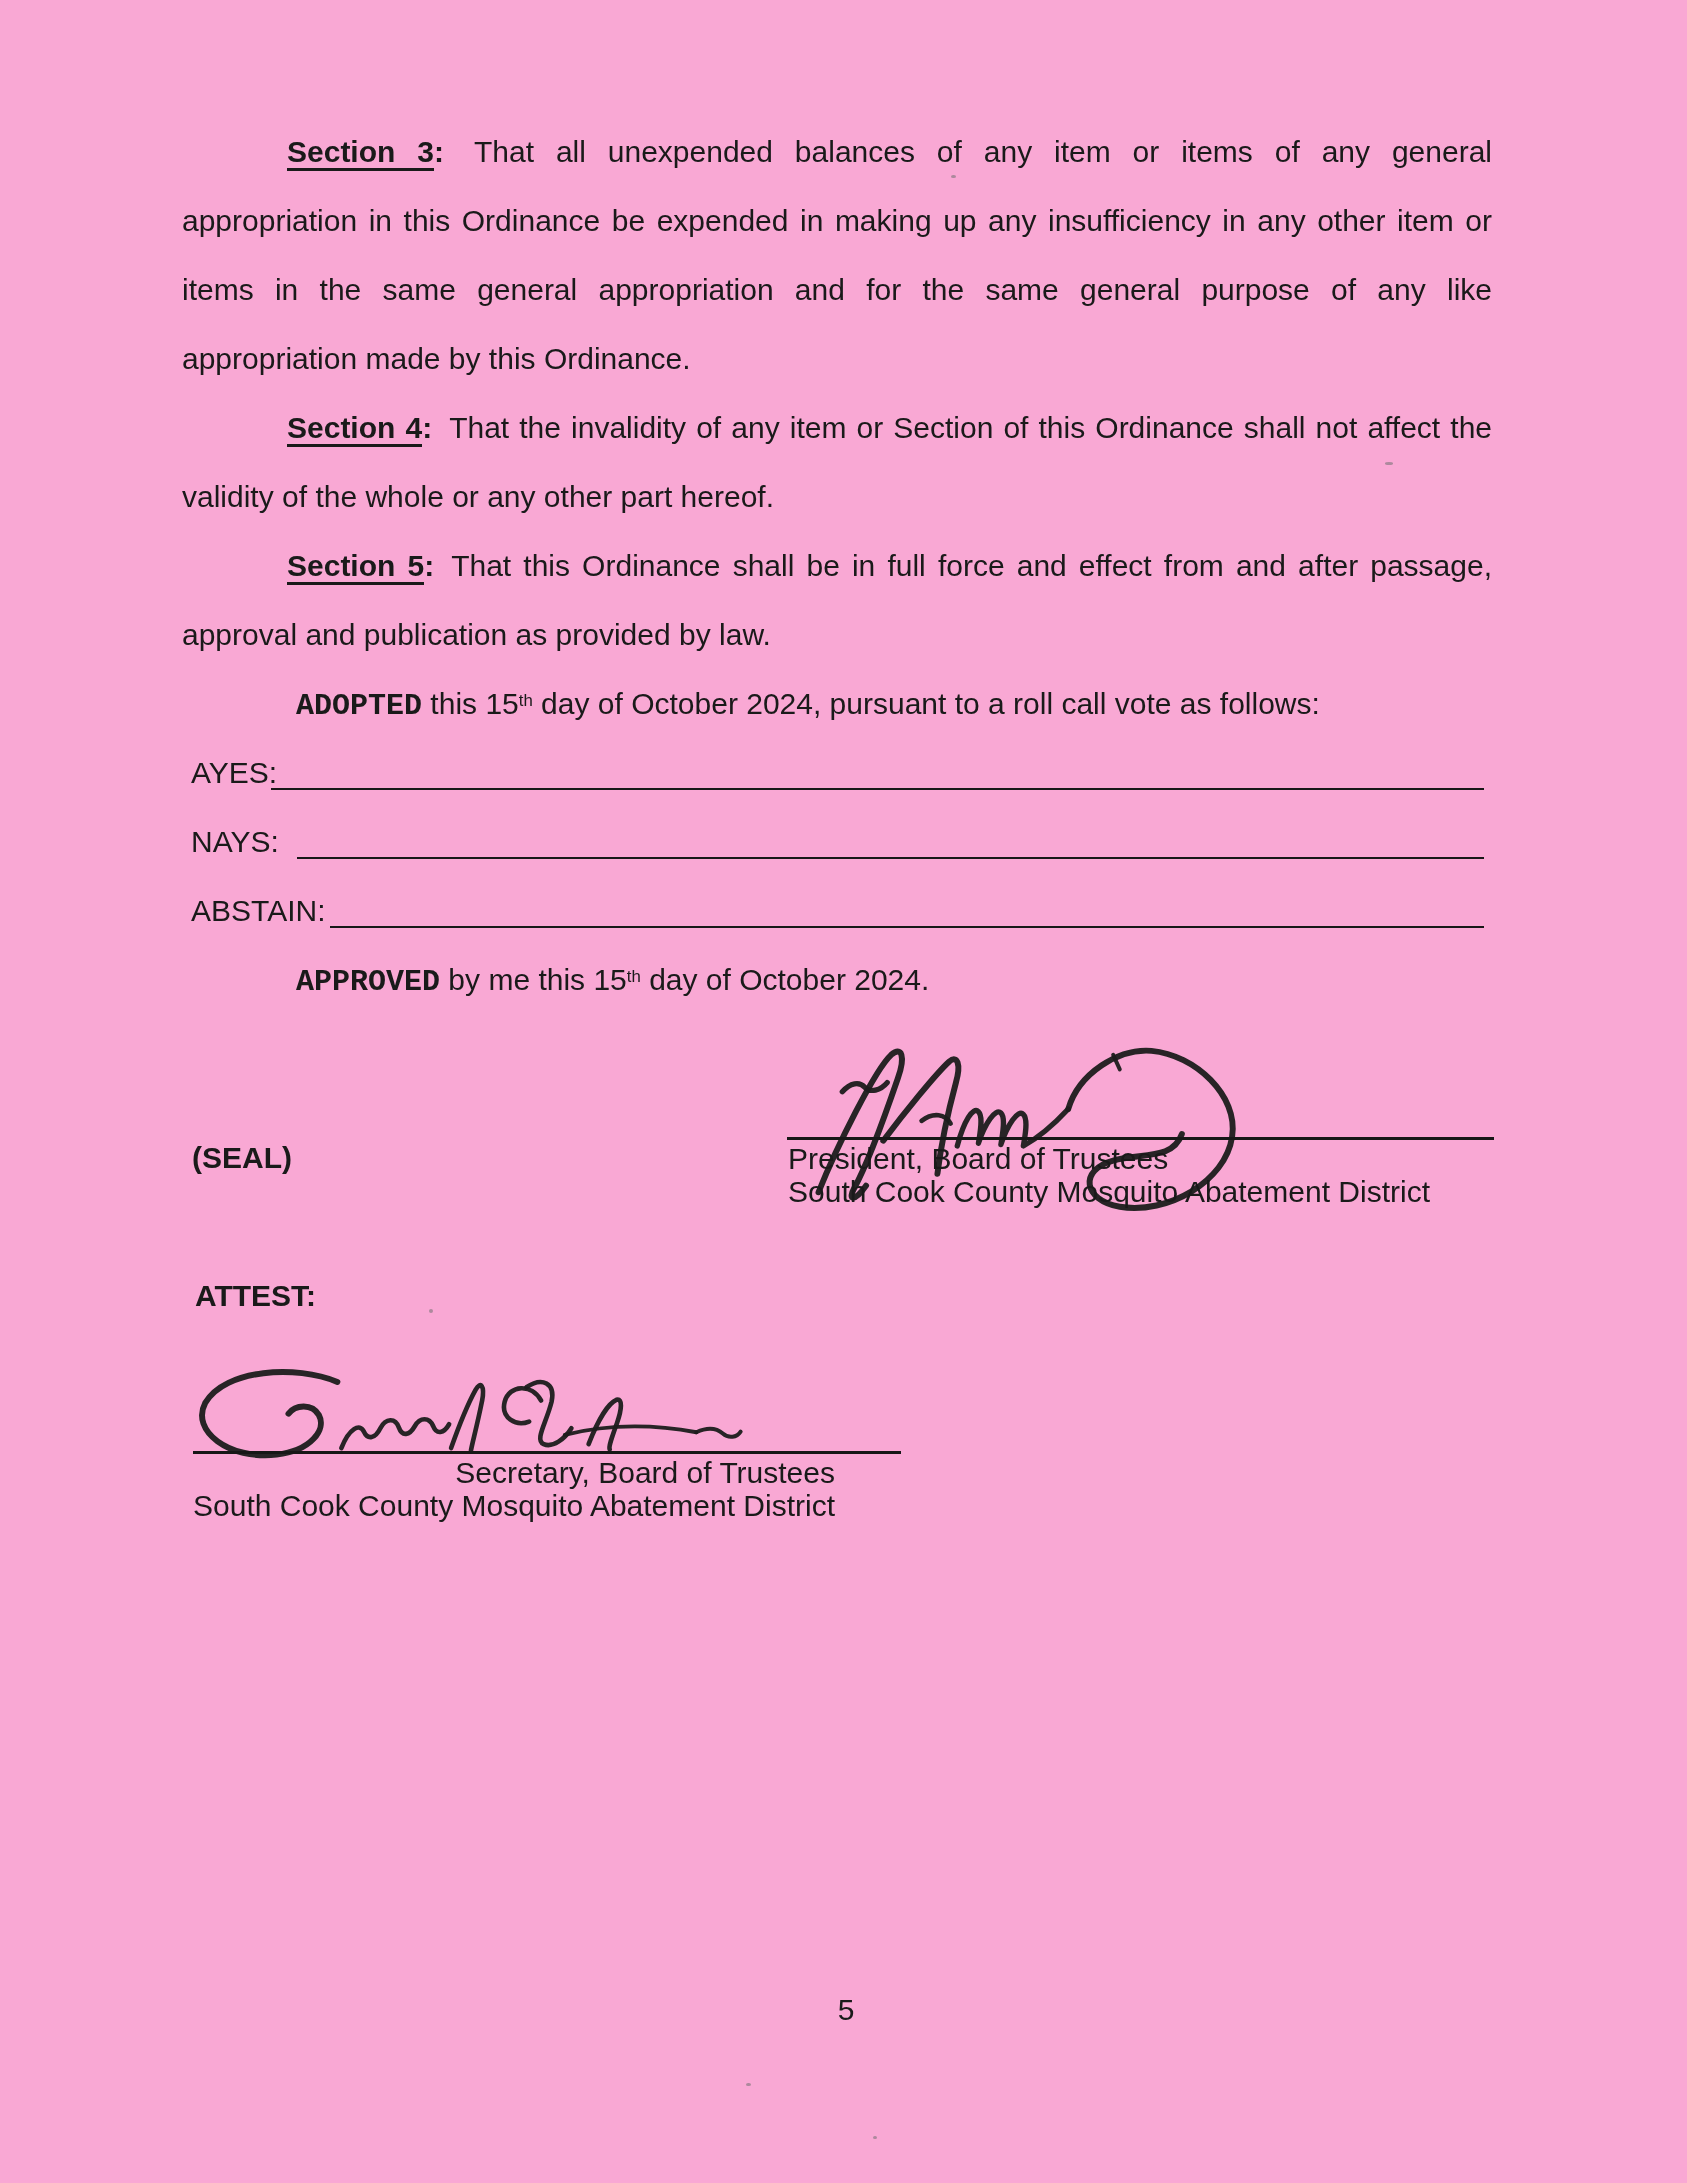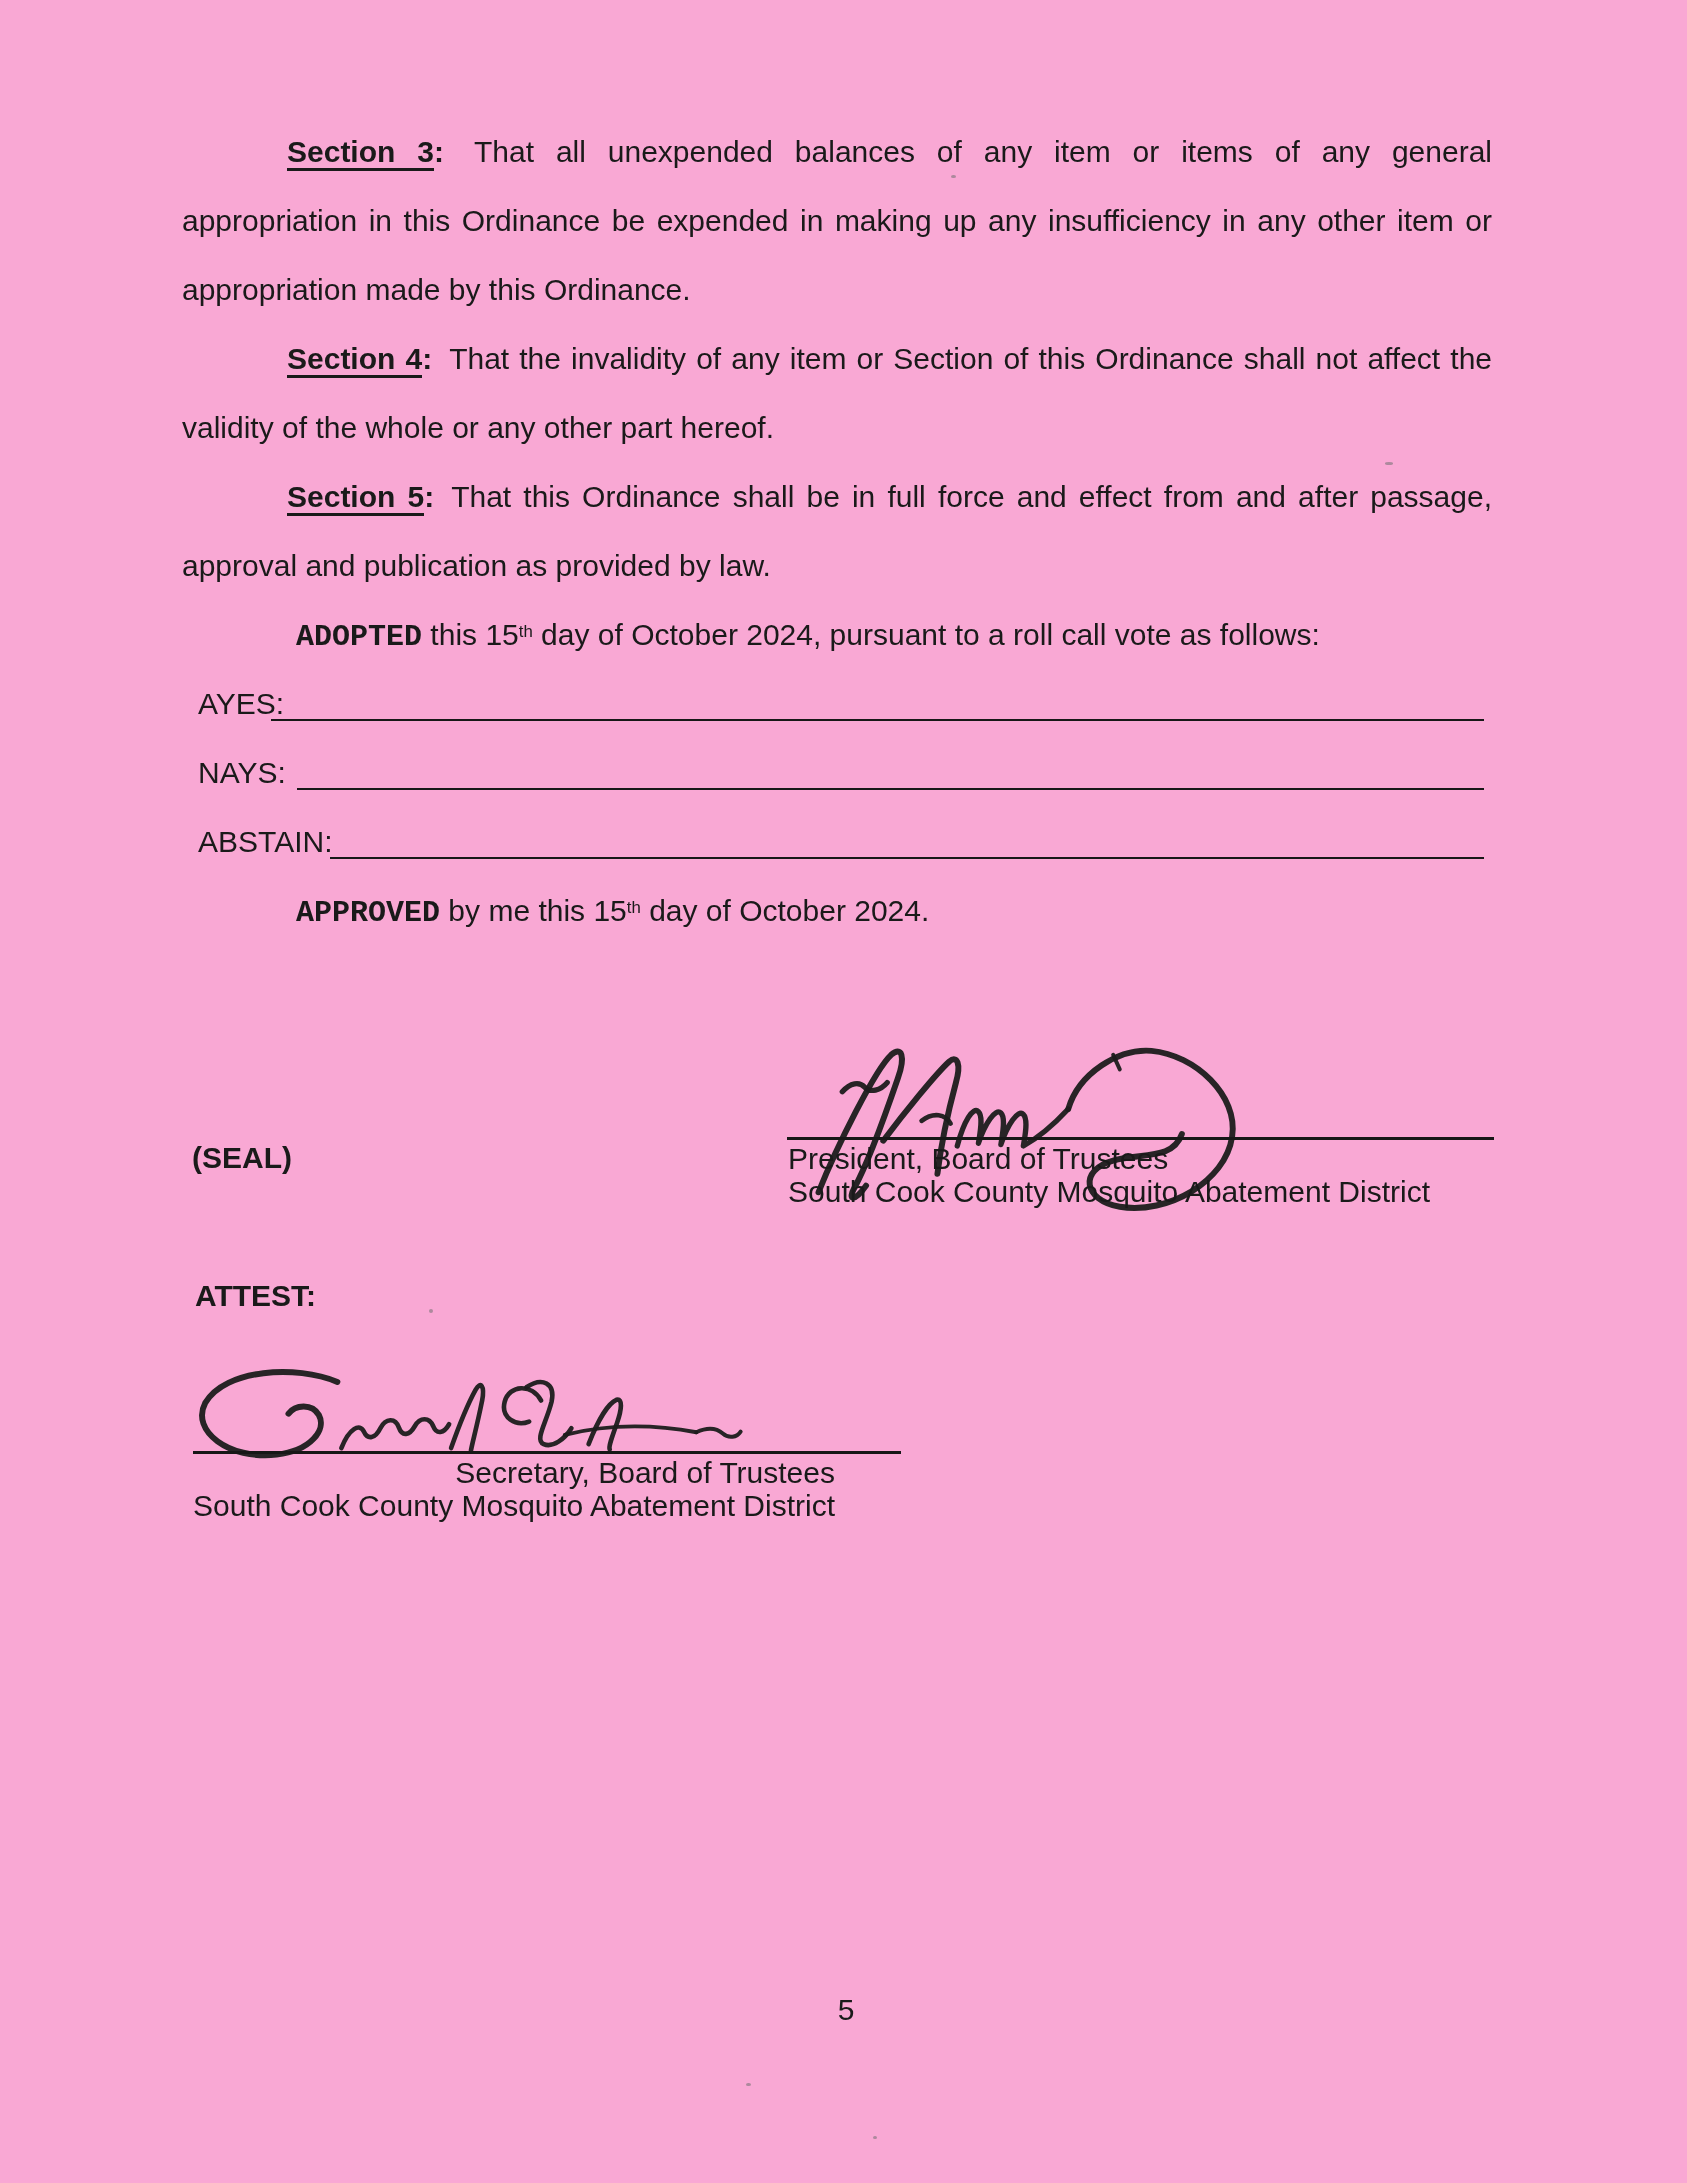--- a/index.html
+++ b/index.html
@@ -29,21 +29,21 @@
   .ind{display:inline-block;width:105px;}
   .ind2{display:inline-block;width:114px;}
   .gap{display:inline-block;}
   .g46{width:30px;}
   .g26{width:17px;}
   .sec-label{font-weight:700;border-bottom:3.3px solid #1a1a1a;}
   .sec-colon{font-weight:700;}
   b{font-weight:700;font-family:Liberation Mono, monospace;}
   sup{font-size:0.56em;position:relative;top:-0.48em;vertical-align:baseline;line-height:0;}
   .vote-row{position:relative;height:69px;line-height:69px;}
-  .vote-label{position:absolute;left:16px;top:0;}
+  .vote-label{position:absolute;left:9px;top:0;}
   .vote-line{position:absolute;top:50px;right:8px;border-top:2.6px solid #171717;height:0;}
   .vote-0 .vote-line{left:89px;}
   .vote-1 .vote-line{left:115px;}
   .vote-2 .vote-line{left:148px;}
   .abs{position:absolute;}
   .rule{position:absolute;background:#171717;height:3.3px;}
   .sig-block{position:absolute;line-height:33px;}
   .sig-block div{height:33px;}
   .bold{font-weight:700;}
   .page-number{position:absolute;left:0;top:1993px;width:1692px;text-align:center;}
@@ -54,20 +54,21 @@
 </head>
 <body>
 
 <div class="page">
 
   <div class="content">
 
     <div class="para">
       <div class="jline"><span class="ind"></span><span class="sec-label">Section 3</span><span class="sec-colon">:</span><span class="gap g46"></span><span>That all unexpended balances of any item or items of any general</span></div>
       <div class="jline">appropriation in this Ordinance be expended in making up any insufficiency in any other item or</div>
+      <div class="jline">items in the same general appropriation and for the same general purpose of any like</div>
       <div class="lline">appropriation made by this Ordinance.</div>
     </div>
 
     <div class="para">
       <div class="jline"><span class="ind"></span><span class="sec-label">Section 4</span><span class="sec-colon">:</span><span class="gap g26"></span><span>That the invalidity of any item or Section of this Ordinance shall not affect the</span></div>
       <div class="lline">validity of the whole or any other part hereof.</div>
     </div>
 
     <div class="para">
       <div class="jline"><span class="ind"></span><span class="sec-label">Section 5</span><span class="sec-colon">:</span><span class="gap g26"></span><span>That this Ordinance shall be in full force and effect from and after passage,</span></div>

